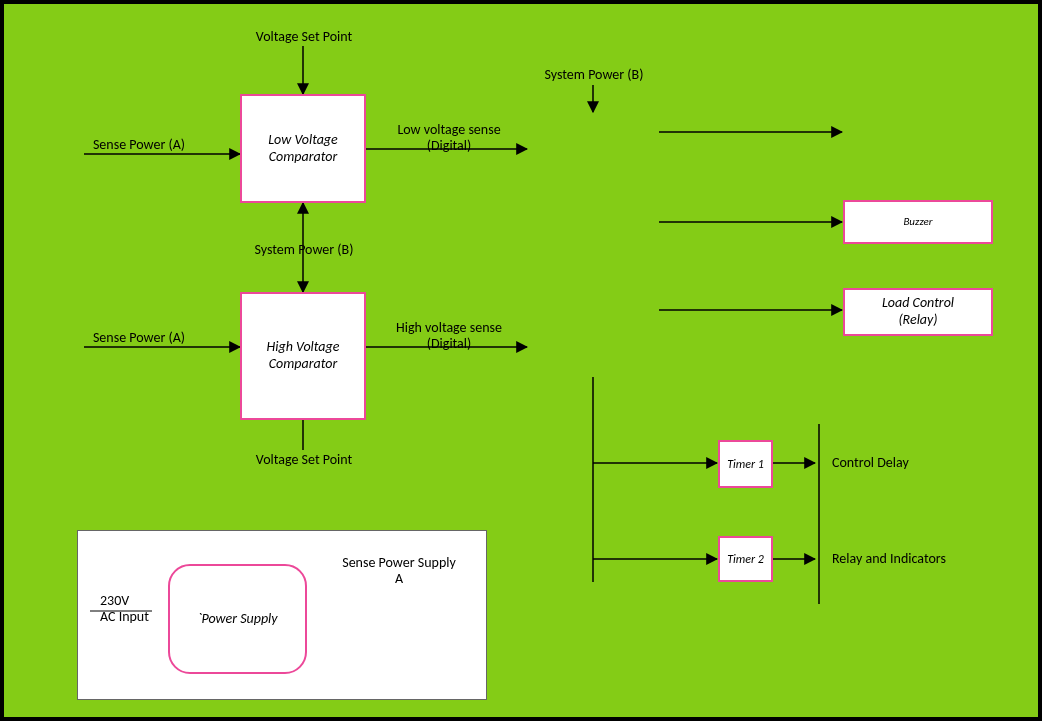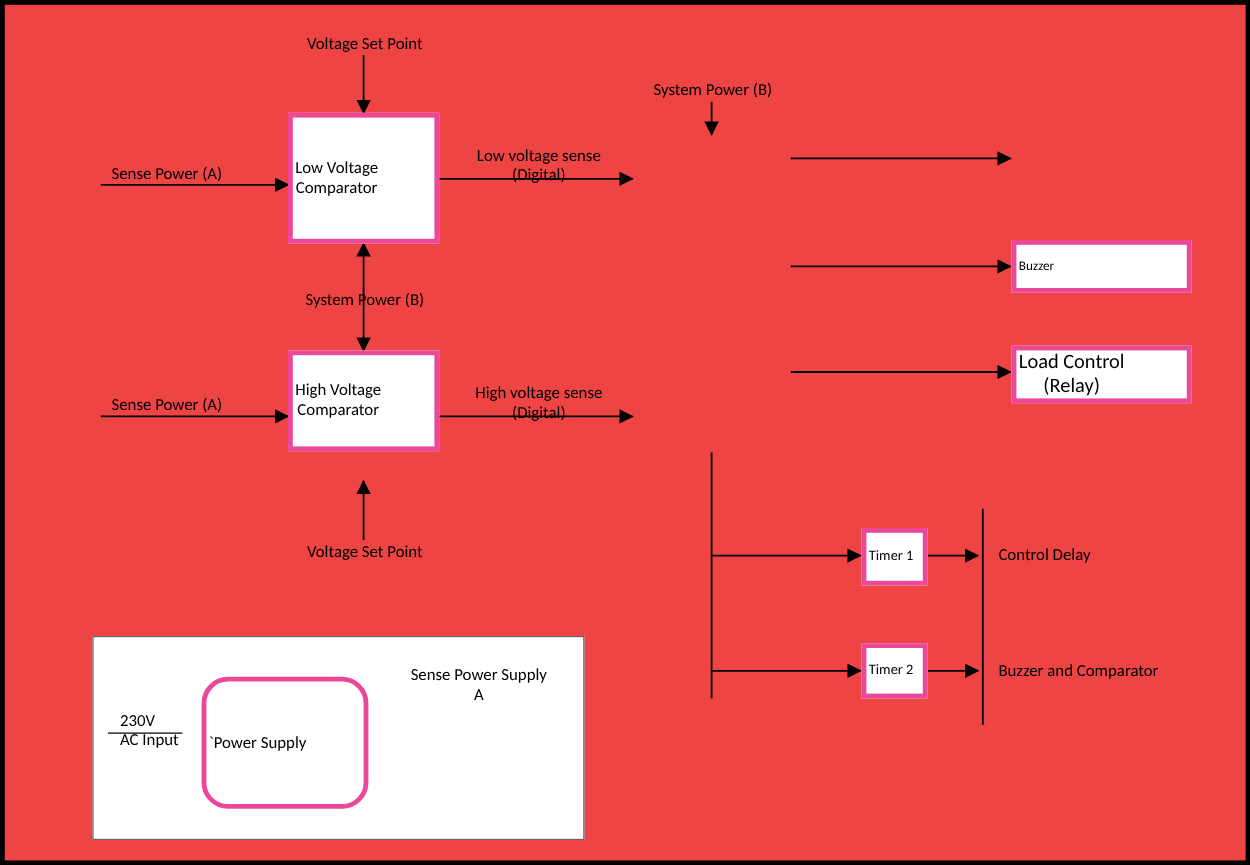--- a/index.html
+++ b/index.html
@@ -9,33 +9,34 @@
     font-family: "Calibri", "Arial", sans-serif;
     color: #000;
     font-size: 14px;
   }
   .canvas {
     position: relative;
     width: 1042px;
     height: 721px;
     box-sizing: border-box;
     border: 4px solid #000;
-    background: #ef4444;
+    background: #84cc16;
   }
   .box {
     position: absolute;
-    border: 4px solid #ec4899;
+    border: 2px solid #ec4899;
     background: #fff;
     display: flex;
     align-items: center;
-    justify-content: flex-start;
+    justify-content: center;
     text-align: center;
     line-height: 1.2;
     padding: 2px;
     box-sizing: border-box;
+    font-style: italic;
   }
   .rbox {
     border-radius: 14px;
   }
   .rbox-lg {
     border-radius: 22px;
   }
   .label {
     position: absolute;
     text-align: center;
@@ -118,53 +119,53 @@
 Comparator</span>
   </div>
 
   <div class="label" style="left:70px; top:133px; width:130px;">Sense Power (A)</div>
 
   <div class="label multi" style="left:370px; top:118px; width:150px;">Low voltage sense
 (Digital)</div>
 
   <div class="label" style="left:225px; top:238px; width:150px;">System Power (B)</div>
 
-  <div class="box" style="left:236px; top:288px; width:126px; height:84px;">
+  <div class="box" style="left:236px; top:288px; width:126px; height:128px;">
     <span style="white-space:pre-line;">High Voltage
 Comparator</span>
   </div>
 
   <div class="label" style="left:70px; top:326px; width:130px;">Sense Power (A)</div>
 
   <div class="label multi" style="left:370px; top:316px; width:150px;">High voltage sense
 (Digital)</div>
 
   <div class="label" style="left:210px; top:448px; width:180px;">Voltage Set Point</div>
 
 
 
   <div class="box" style="left:839px; top:196px; width:150px; height:44px; font-size:11px;">
     <span>Buzzer</span>
   </div>
 
-  <div class="box" style="left:839px; top:284px; width:150px; height:48px; font-size:17px;">
+  <div class="box" style="left:839px; top:284px; width:150px; height:48px; font-size:14px;">
     <span style="white-space:pre-line;">Load Control
 (Relay)</span>
   </div>
 
   <div class="box" style="left:714px; top:436px; width:55px; height:48px; font-size:12px;">
     <span>Timer 1</span>
   </div>
 
   <div class="box" style="left:714px; top:532px; width:55px; height:46px; font-size:12px;">
     <span>Timer 2</span>
   </div>
 
   <div class="label" style="left:828px; top:451px; text-align:left;">Control Delay</div>
-  <div class="label" style="left:828px; top:547px; text-align:left;">Buzzer and Comparator</div>
+  <div class="label" style="left:828px; top:547px; text-align:left;">Relay and Indicators</div>
 
   <div class="inner-frame" style="left:73px; top:526px; width:408px; height:168px;"></div>
 
   <div class="label multi" style="left:86px; top:589px; width:70px; text-align:left; white-space:pre-line;margin-left:10px;">230V
 AC Input</div>
 
   <svg class="arrows" viewBox="0 0 1034 713" style="pointer-events:none;">
     <line x1="86" y1="607" x2="148" y2="607" stroke="#000" stroke-width="1"></line>
   </svg>
 

